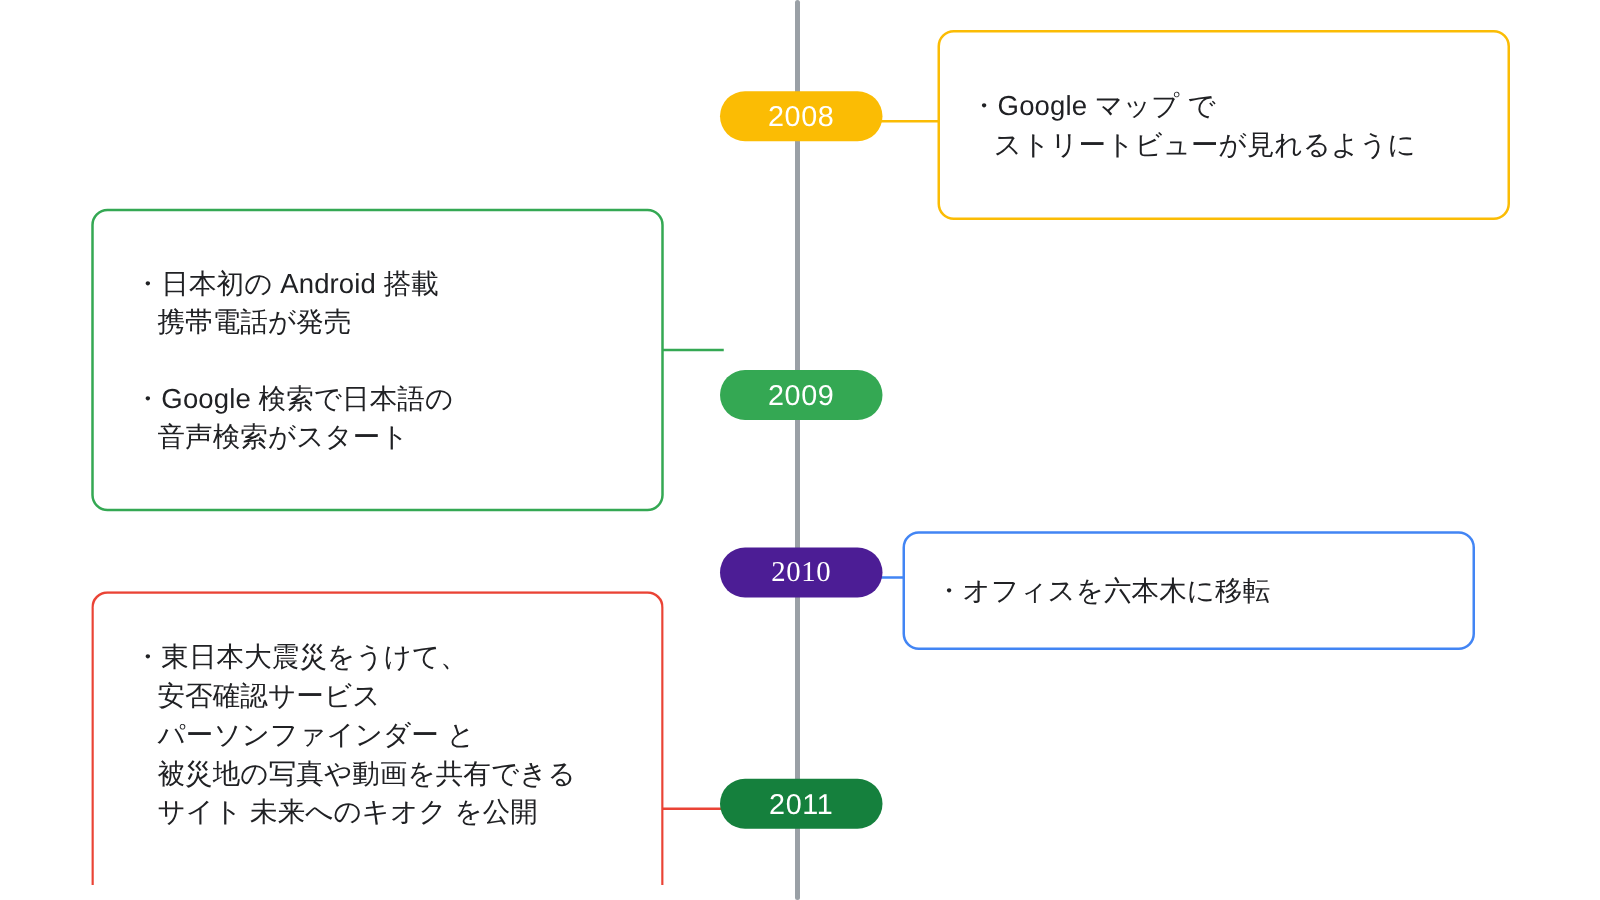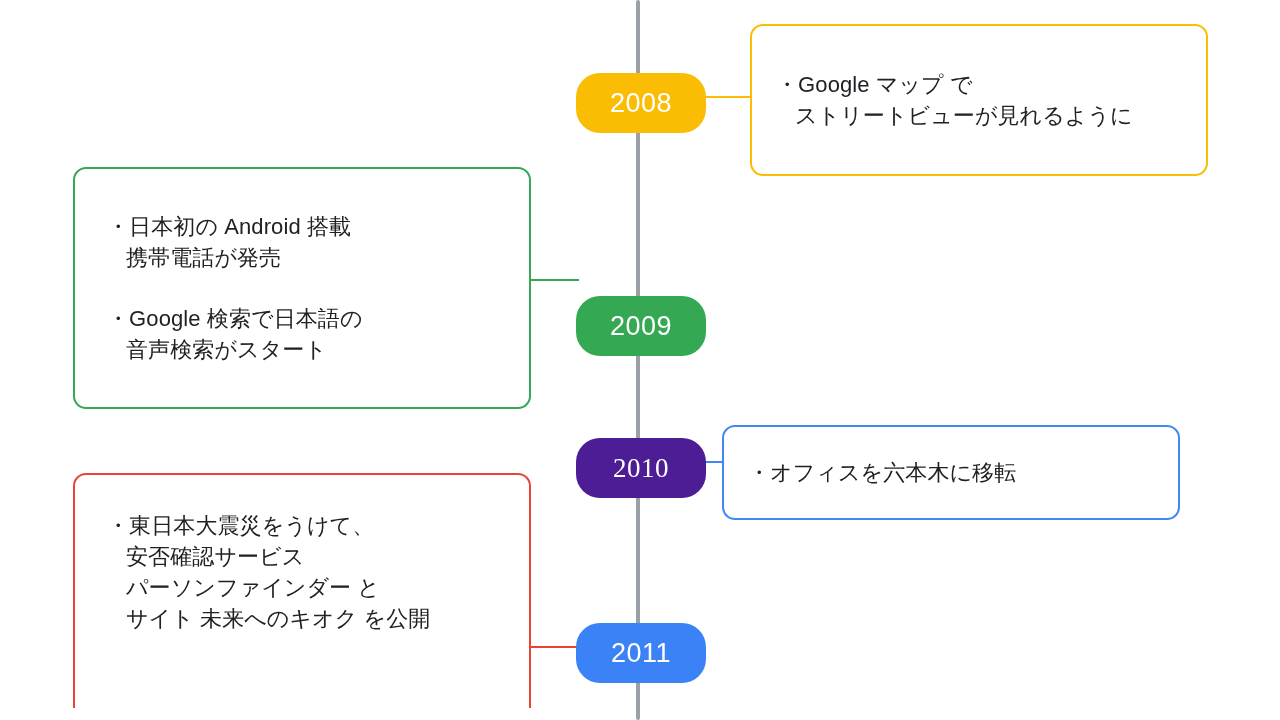--- a/index.html
+++ b/index.html
@@ -24,28 +24,28 @@
     top: 0;
     width: 4px;
     height: 720px;
     background: #9aa0a6;
     border-radius: 2px;
   }
 
   
   .pill {
     position: absolute;
-    height: 60px;
+    height: 40px;
     width: 130px;
     border-radius: 24px;
     display: flex;
     align-items: center;
     justify-content: center;
     color: #ffffff;
-    font-size: 27px;
+    font-size: 23px;
     font-weight: 400;
     letter-spacing: 0.5px;
     z-index: 5;
   }
 
   
   .connector {
     position: absolute;
     height: 2px;
     z-index: 2;
@@ -123,21 +123,22 @@
     <span>2010</span>
   </div>
 
   <div class="connector" style="left:529px; top:646px; width:50px; background:#ea4335;"></div>
 
   <div class="card" style="left:73px; top:473px; width:458px; height:235px; border-color:#ea4335; border-bottom:none; border-radius:13px 13px 0 0; padding:35px 32px 0 32px; justify-content:flex-start;">
     <div class="bullet-group">
       <div class="line">・東日本大震災をうけて、</div>
       <div class="line indent">安否確認サービス</div>
       <div class="line indent">パーソンファインダー と</div>
+      <div class="line indent">被災地の写真や動画を共有できる</div>
       <div class="line indent">サイト 未来へのキオク を公開</div>
     </div>
   </div>
 
-  <div class="pill" style="left:576px; top:623px; background:#3b82f6;">
+  <div class="pill" style="left:576px; top:623px; background:#15803d;">
     <span>2011</span>
   </div>
 
 </div>
 
 </body></html>

